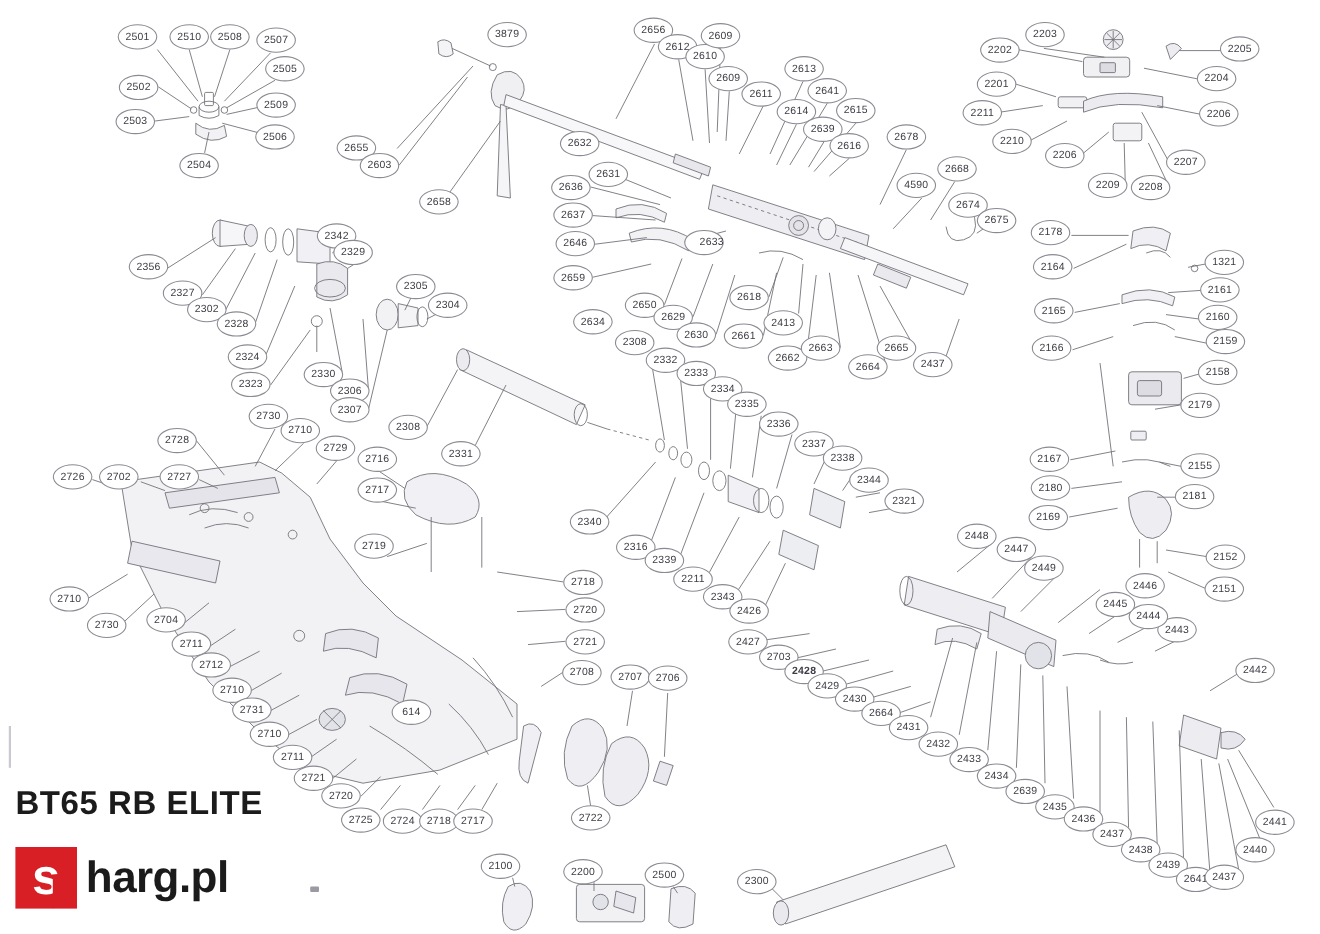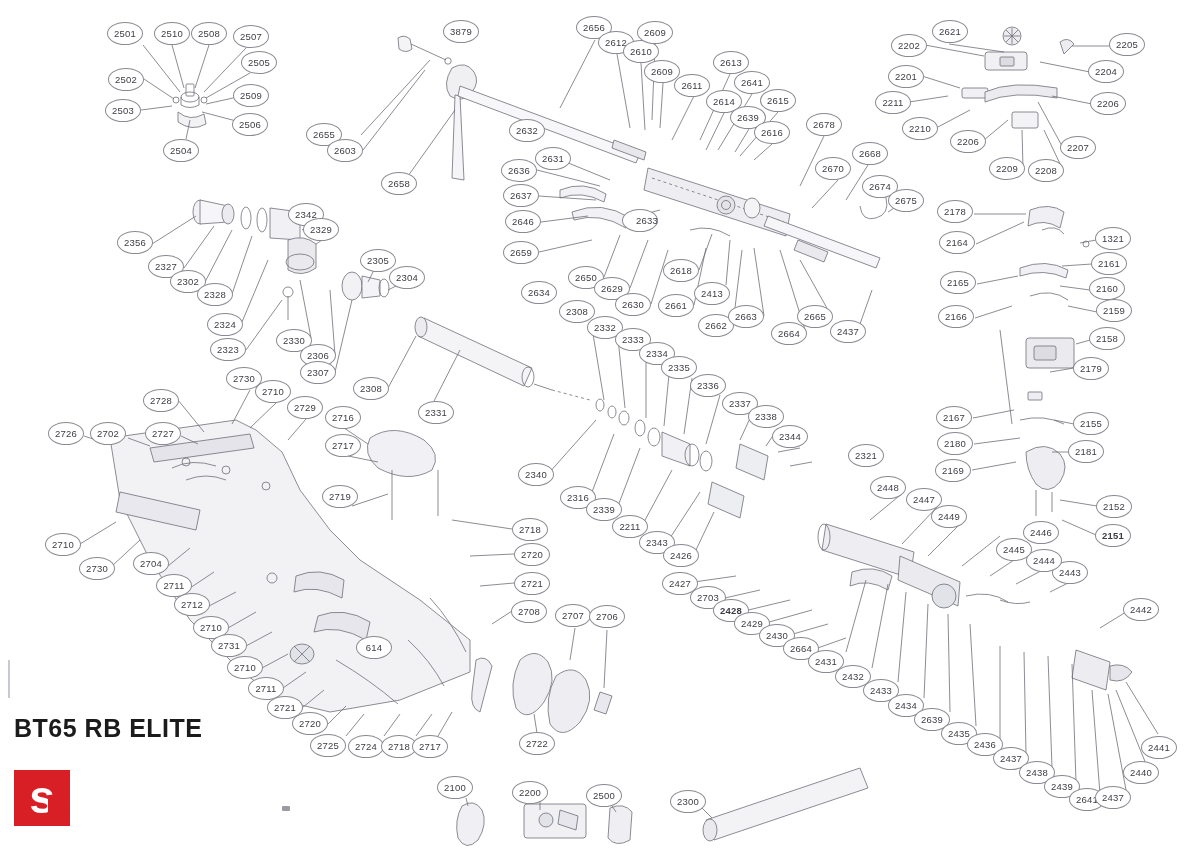--- a/index.html
+++ b/index.html
@@ -36,21 +36,21 @@
     font-size: 9.5px;
     line-height: 21px;
     text-align: center;
     letter-spacing: 0.2px;
     box-sizing: border-box;
   }
   #title {
     position: absolute;
     left: 14px;
     top: 714px;
-    font-size: 25px;
+    font-size: 30px;
     font-weight: bold;
     color: #1b1b1b;
     letter-spacing: 0.5px;
   }
   #title-rule {
     position: absolute;
     left: 8px;
     top: 660px;
     width: 2px;
     height: 38px;
@@ -414,20 +414,21 @@
   </svg>
 
   <div id="title-rule"></div>
   <div id="title">BT65 RB ELITE</div>
 
   <div id="logo">
     <div id="logo-mark">
       <div id="logo-s">s</div>
     </div>
     <div id="logo-wedge"></div>
+    <div id="logo-text">harg.pl</div>
   </div>
 
   <div id="callouts">
       <div class="callout" style="left: 125px; top: 33px;">2501</div>
       <div class="callout" style="left: 172px; top: 33px;">2510</div>
       <div class="callout" style="left: 209px; top: 33px;">2508</div>
       <div class="callout" style="left: 251px; top: 36px;">2507</div>
       <div class="callout" style="left: 259px; top: 62px;">2505</div>
       <div class="callout" style="left: 126px; top: 79px;">2502</div>
       <div class="callout" style="left: 251px; top: 95px;">2509</div>
@@ -463,26 +464,26 @@
       <div class="callout" style="left: 633px; top: 304px;">2630</div>
       <div class="callout" style="left: 681px; top: 270px;">2618</div>
       <div class="callout" style="left: 676px; top: 305px;">2661</div>
       <div class="callout" style="left: 712px; top: 293px;">2413</div>
       <div class="callout" style="left: 716px; top: 325px;">2662</div>
       <div class="callout" style="left: 746px; top: 316px;">2663</div>
       <div class="callout" style="left: 789px; top: 333px;">2664</div>
       <div class="callout" style="left: 815px; top: 316px;">2665</div>
       <div class="callout" style="left: 848px; top: 331px;">2437</div>
       <div class="callout" style="left: 824px; top: 124px;">2678</div>
-      <div class="callout" style="left: 833px; top: 168px;">2670</div>
+      <div class="callout" style="left: 833px; top: 168px;">4590</div>
       <div class="callout" style="left: 870px; top: 153px;">2668</div>
       <div class="callout" style="left: 880px; top: 186px;">2674</div>
       <div class="callout" style="left: 906px; top: 200px;">2675</div>
       <div class="callout" style="left: 909px; top: 45px;">2202</div>
-      <div class="callout" style="left: 950px; top: 31px;">2621</div>
+      <div class="callout" style="left: 950px; top: 31px;">2203</div>
       <div class="callout" style="left: 1127px; top: 44px;">2205</div>
       <div class="callout" style="left: 1106px; top: 71px;">2204</div>
       <div class="callout" style="left: 906px; top: 76px;">2201</div>
       <div class="callout" style="left: 1108px; top: 103px;">2206</div>
       <div class="callout" style="left: 893px; top: 102px;">2211</div>
       <div class="callout" style="left: 920px; top: 128px;">2210</div>
       <div class="callout" style="left: 968px; top: 141px;">2206</div>
       <div class="callout" style="left: 1078px; top: 147px;">2207</div>
       <div class="callout" style="left: 1007px; top: 168px;">2209</div>
       <div class="callout" style="left: 1046px; top: 170px;">2208</div>
@@ -495,46 +496,46 @@
       <div class="callout" style="left: 956px; top: 316px;">2166</div>
       <div class="callout" style="left: 1114px; top: 310px;">2159</div>
       <div class="callout" style="left: 1107px; top: 338px;">2158</div>
       <div class="callout" style="left: 1091px; top: 368px;">2179</div>
       <div class="callout" style="left: 954px; top: 417px;">2167</div>
       <div class="callout" style="left: 1091px; top: 423px;">2155</div>
       <div class="callout" style="left: 955px; top: 443px;">2180</div>
       <div class="callout" style="left: 1086px; top: 451px;">2181</div>
       <div class="callout" style="left: 953px; top: 470px;">2169</div>
       <div class="callout" style="left: 1114px; top: 506px;">2152</div>
-      <div class="callout" style="left: 1113px; top: 535px; font-weight: bold;">2151</div>
+      <div class="callout" style="left: 1113px; top: 535px;">2151</div>
       <div class="callout" style="left: 135px; top: 242px;">2356</div>
       <div class="callout" style="left: 166px; top: 266px;">2327</div>
       <div class="callout" style="left: 188px; top: 281px;">2302</div>
       <div class="callout" style="left: 215px; top: 294px;">2328</div>
       <div class="callout" style="left: 225px; top: 324px;">2324</div>
       <div class="callout" style="left: 228px; top: 349px;">2323</div>
       <div class="callout" style="left: 294px; top: 340px;">2330</div>
       <div class="callout" style="left: 318px; top: 355px;">2306</div>
       <div class="callout" style="left: 318px; top: 372px;">2307</div>
       <div class="callout" style="left: 371px; top: 388px;">2308</div>
       <div class="callout" style="left: 306px; top: 214px;">2342</div>
       <div class="callout" style="left: 321px; top: 229px;">2329</div>
       <div class="callout" style="left: 378px; top: 260px;">2305</div>
       <div class="callout" style="left: 407px; top: 277px;">2304</div>
-      <div class="callout" style="left: 436px; top: 412px;">2331</div>
+      <div class="callout" style="left: 419px; top: 412px;">2331</div>
       <div class="callout" style="left: 577px; top: 311px;">2308</div>
       <div class="callout" style="left: 605px; top: 327px;">2332</div>
       <div class="callout" style="left: 633px; top: 339px;">2333</div>
       <div class="callout" style="left: 657px; top: 353px;">2334</div>
       <div class="callout" style="left: 679px; top: 367px;">2335</div>
       <div class="callout" style="left: 708px; top: 385px;">2336</div>
       <div class="callout" style="left: 740px; top: 403px;">2337</div>
       <div class="callout" style="left: 766px; top: 416px;">2338</div>
       <div class="callout" style="left: 790px; top: 436px;">2344</div>
-      <div class="callout" style="left: 866px; top: 455px;">2321</div>
+      <div class="callout" style="left: 822px; top: 455px;">2321</div>
       <div class="callout" style="left: 536px; top: 474px;">2340</div>
       <div class="callout" style="left: 578px; top: 497px;">2316</div>
       <div class="callout" style="left: 604px; top: 509px;">2339</div>
       <div class="callout" style="left: 630px; top: 526px;">2211</div>
       <div class="callout" style="left: 657px; top: 542px;">2343</div>
       <div class="callout" style="left: 681px; top: 555px;">2426</div>
       <div class="callout" style="left: 680px; top: 583px;">2427</div>
       <div class="callout" style="left: 708px; top: 597px;">2703</div>
       <div class="callout" style="left: 731px; top: 610px; font-weight: bold;">2428</div>
       <div class="callout" style="left: 752px; top: 623px;">2429</div>

